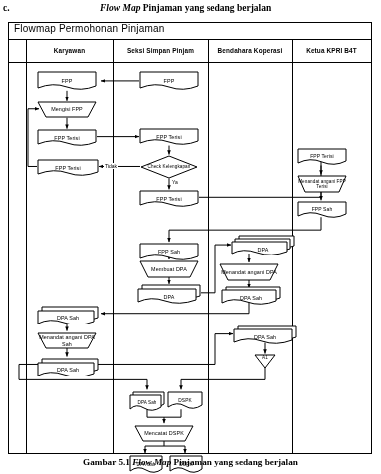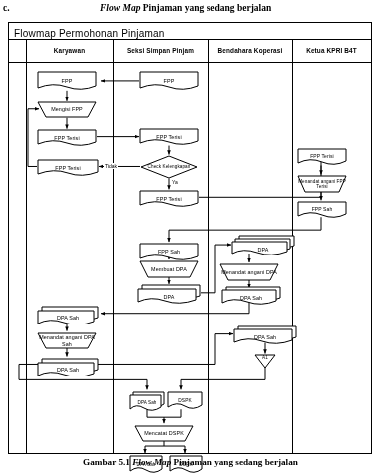--- a/index.html
+++ b/index.html
@@ -27,21 +27,21 @@
   #flowmap-frame{
     position:absolute;left:8px;top:22px;width:364px;height:432px;
     border:1.4px solid #000;
     box-sizing:border-box;
     background:#fff;
   }
   #flowmap-title-bar{
     position:absolute;left:0;top:0;width:100%;height:17px;
     border-bottom:1.4px solid #000;
     box-sizing:border-box;
-    display:flex;align-items:flex-end;
+    display:flex;align-items:flex-start;
   }
   #flowmap-title-bar .t{
     font-size:10px;padding-left:5px;letter-spacing:.2px;white-space:nowrap;
   }
   #header-row{
     position:absolute;left:0;top:17px;width:100%;height:23px;
     border-bottom:1.4px solid #000;box-sizing:border-box;
   }
   .colhead{
     position:absolute;top:0;height:100%;

